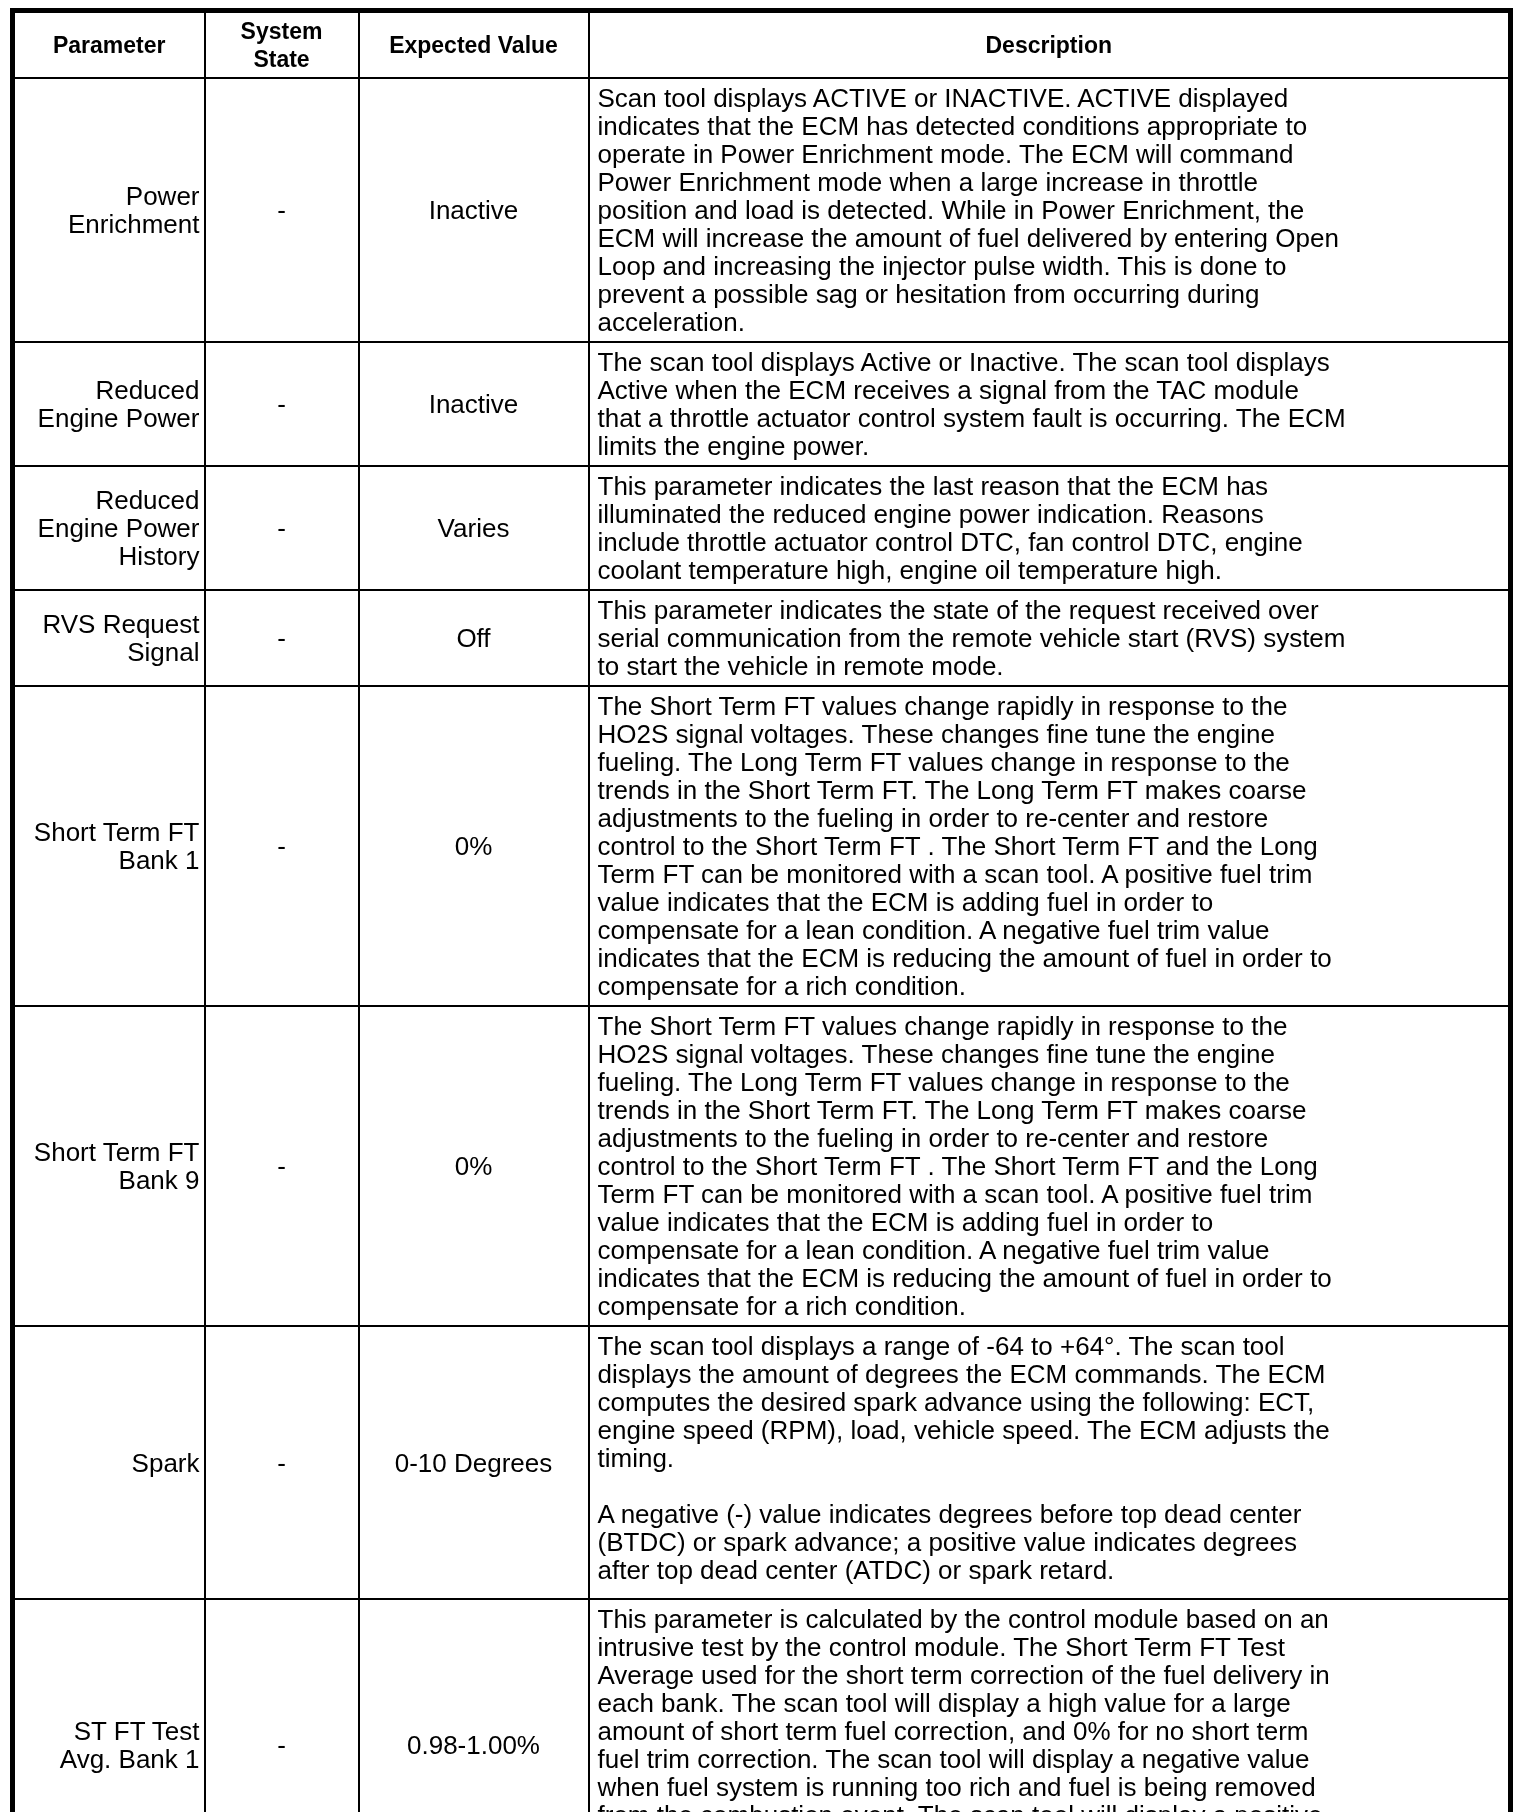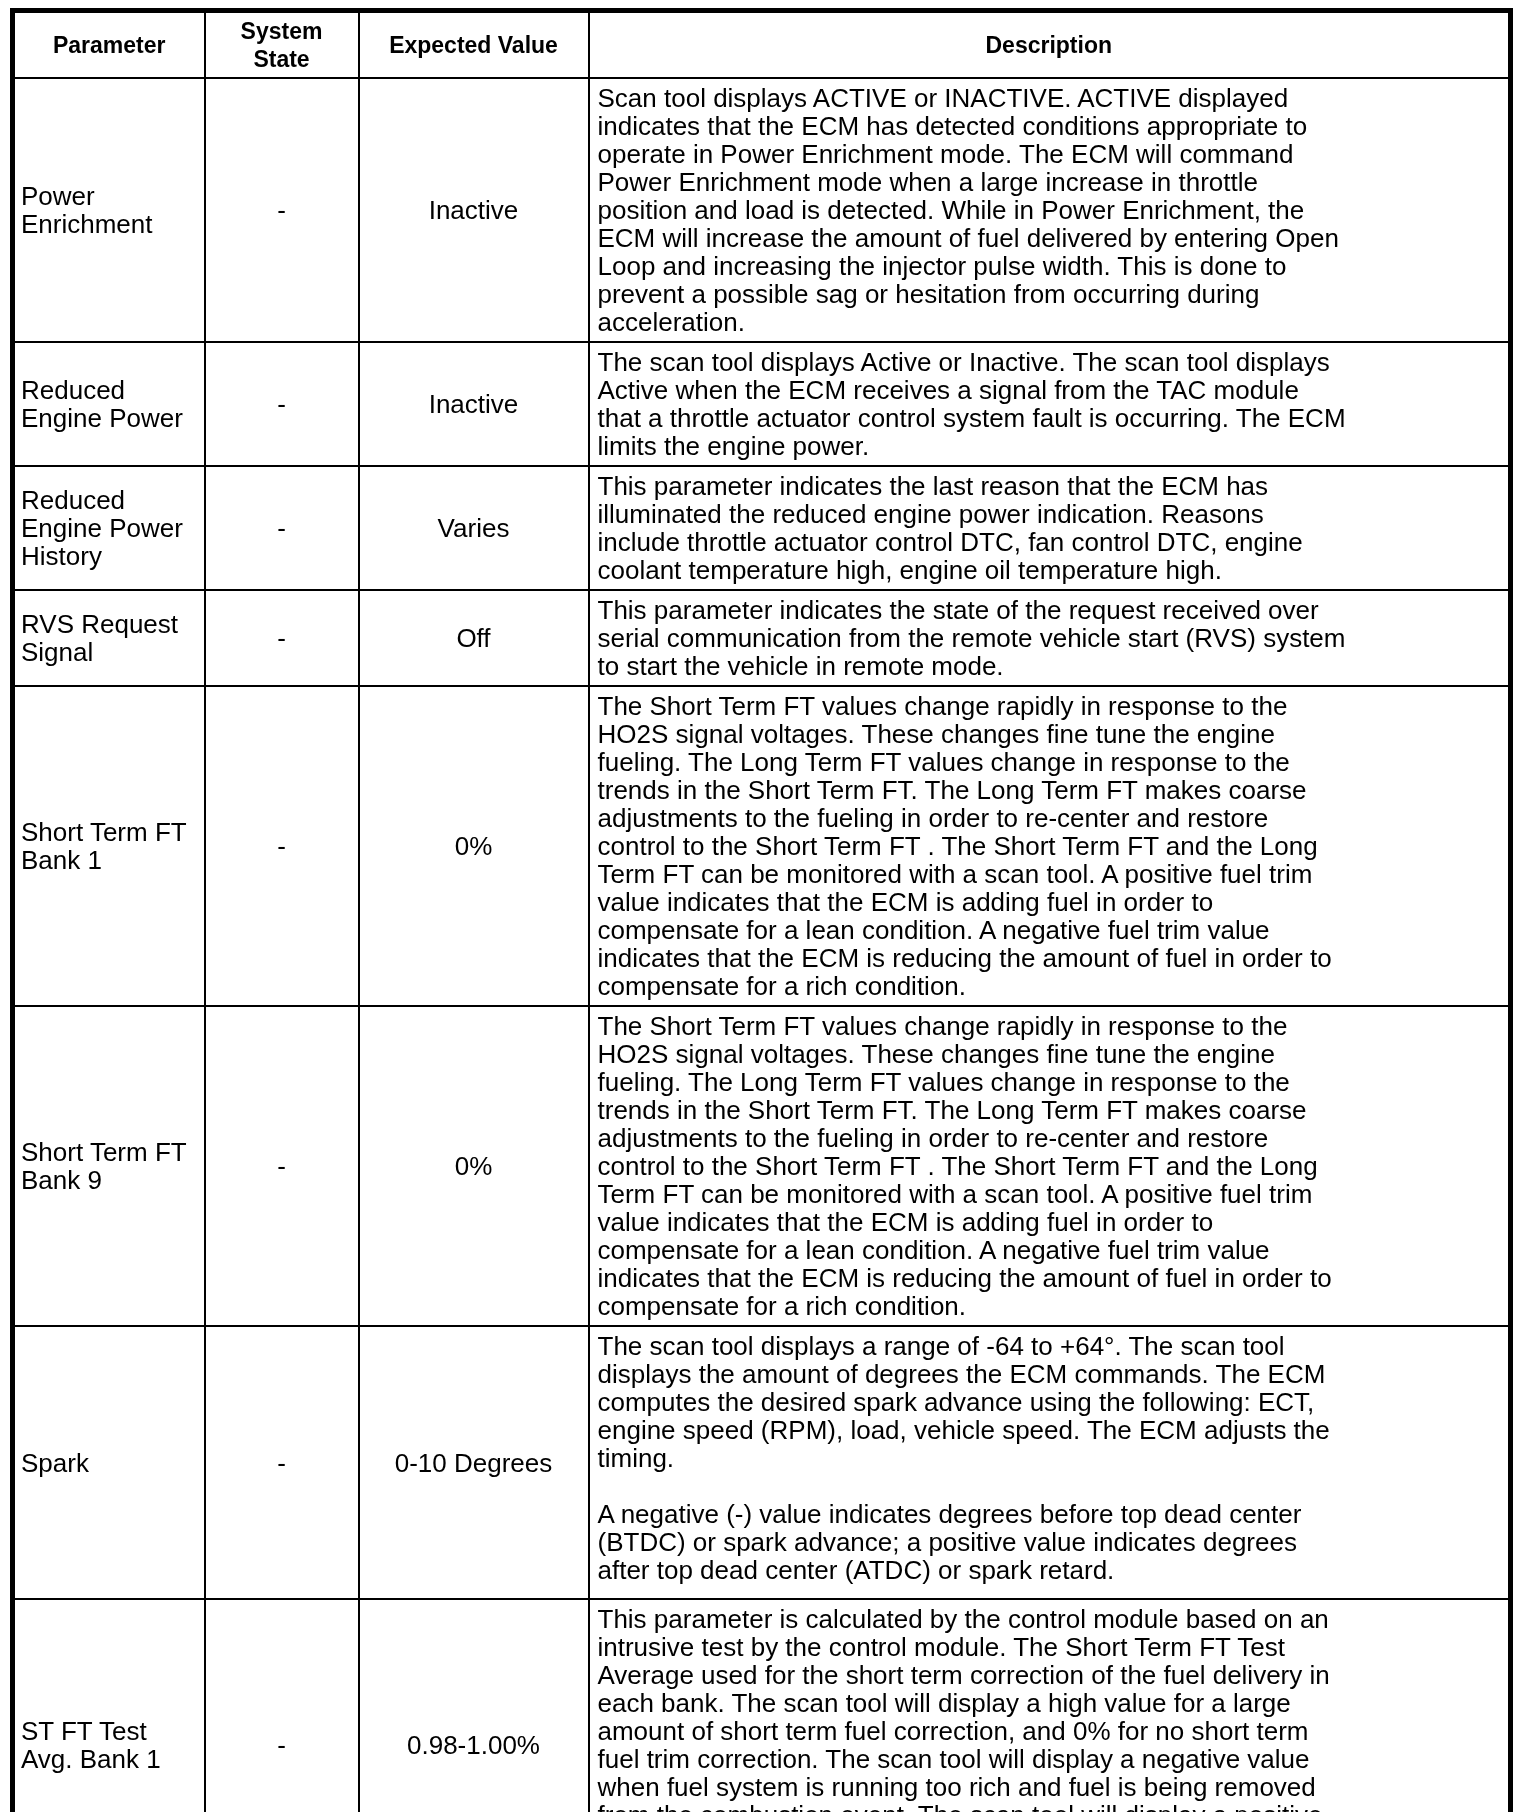--- a/index.html
+++ b/index.html
@@ -36,21 +36,21 @@
     text-align: center;
     vertical-align: middle;
     height: 40px;
     padding: 4px 4px;
     background: #ffffff;
   }
   col.c-param    { width: 192px; }
   col.c-state    { width: 154px; }
   col.c-expected { width: 230px; }
   td.cell-param {
-    text-align: left;
+    text-align: right;
     vertical-align: middle;
     padding: 4px 4px 4px 6px;
   }
   td.cell-state {
     text-align: center;
     vertical-align: middle;
     padding: 4px;
   }
   td.cell-expected {
     text-align: center;

